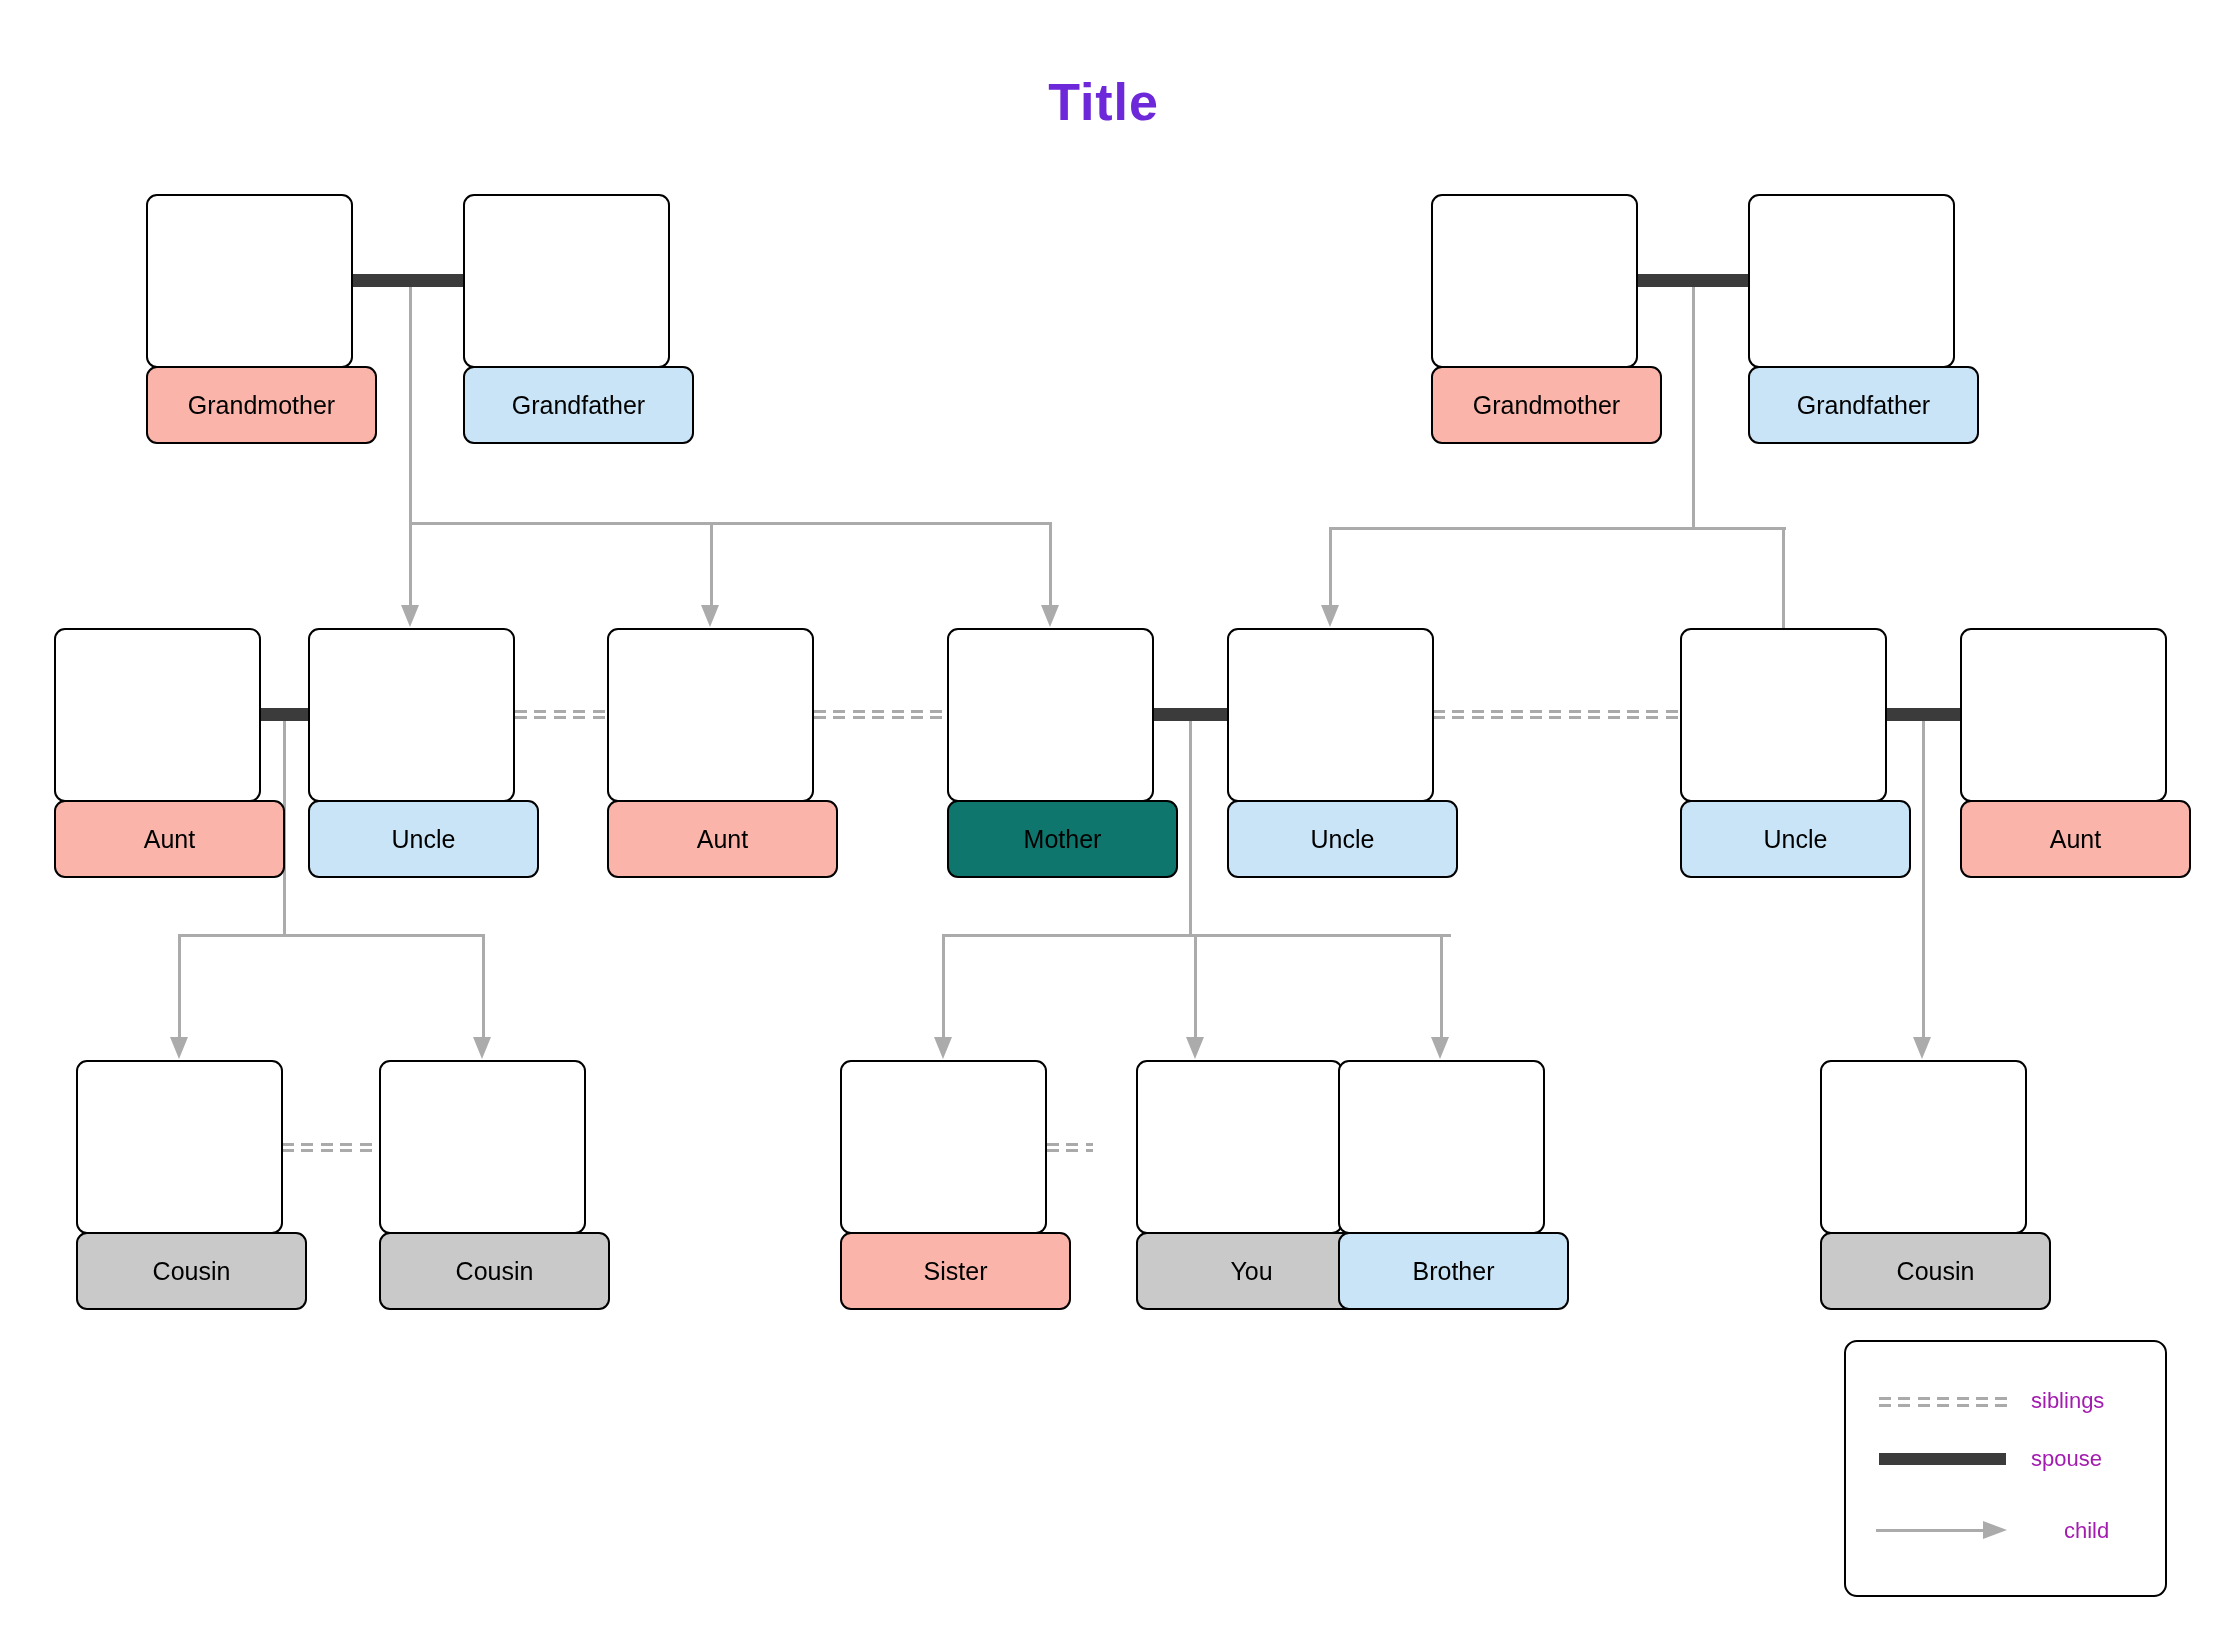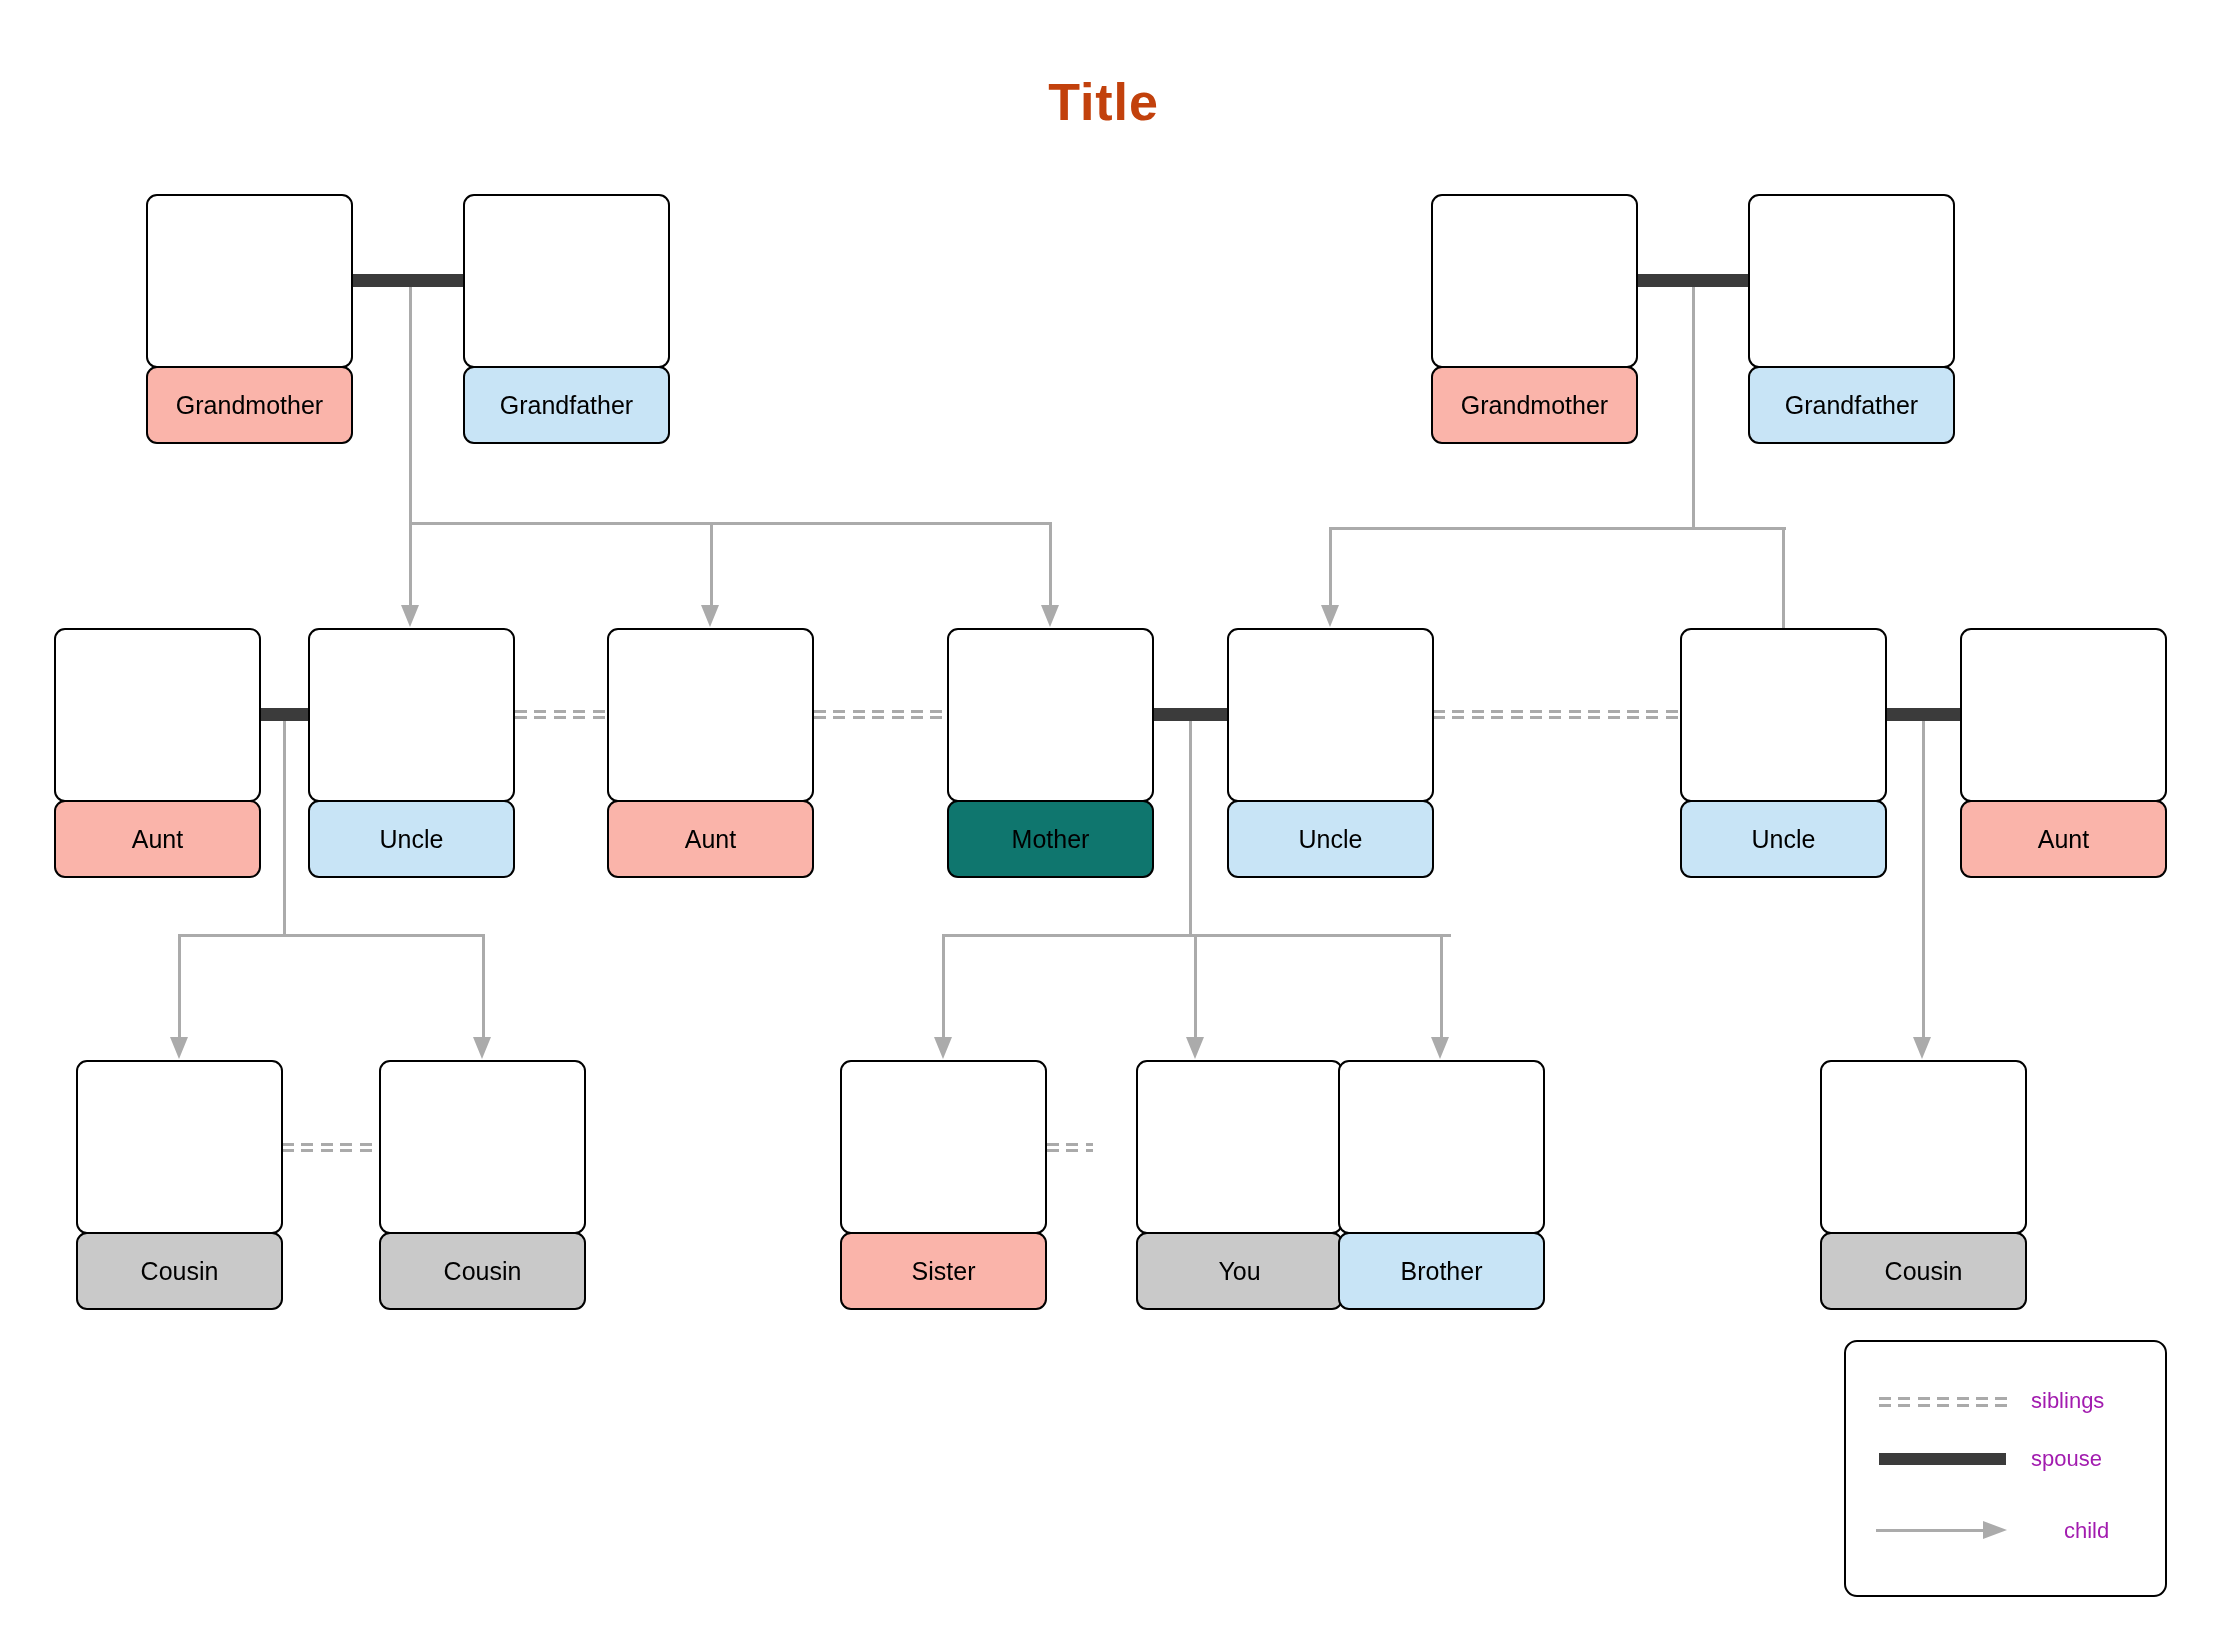--- a/index.html
+++ b/index.html
@@ -7,34 +7,34 @@
     position:relative;
     width:2214px;height:1648px;
     background:#ffffff;
     font-family:"Liberation Sans", sans-serif;
     overflow:hidden;
   }
   #title{
     position:absolute;
     left:873px;top:72px;width:461px;
     text-align:center;
-    font-size:52px;font-weight:bold;color:#c2410c;
+    font-size:52px;font-weight:bold;color:#6d28d9;
     letter-spacing:0.9px;
   }
   .person{position:absolute;width:207px;}
   .photo{
     box-sizing:border-box;
     width:207px;height:174px;
     background:#ffffff;
     border:2.8px solid #000;
     border-radius:11px;
   }
   .plabel{
     box-sizing:border-box;
-    width:207px;height:78px;
+    width:231px;height:78px;
     margin-top:-1.8px;
     border:2.8px solid #000;
     border-radius:11px;
     display:flex;align-items:center;justify-content:center;
     font-size:25px;color:#000;
   }
   .cline{position:absolute;background:#ababab;}
   .spouse-bar{position:absolute;height:13px;background:#3b3b3b;}
   .dashrow{
     position:absolute;height:2.8px;

